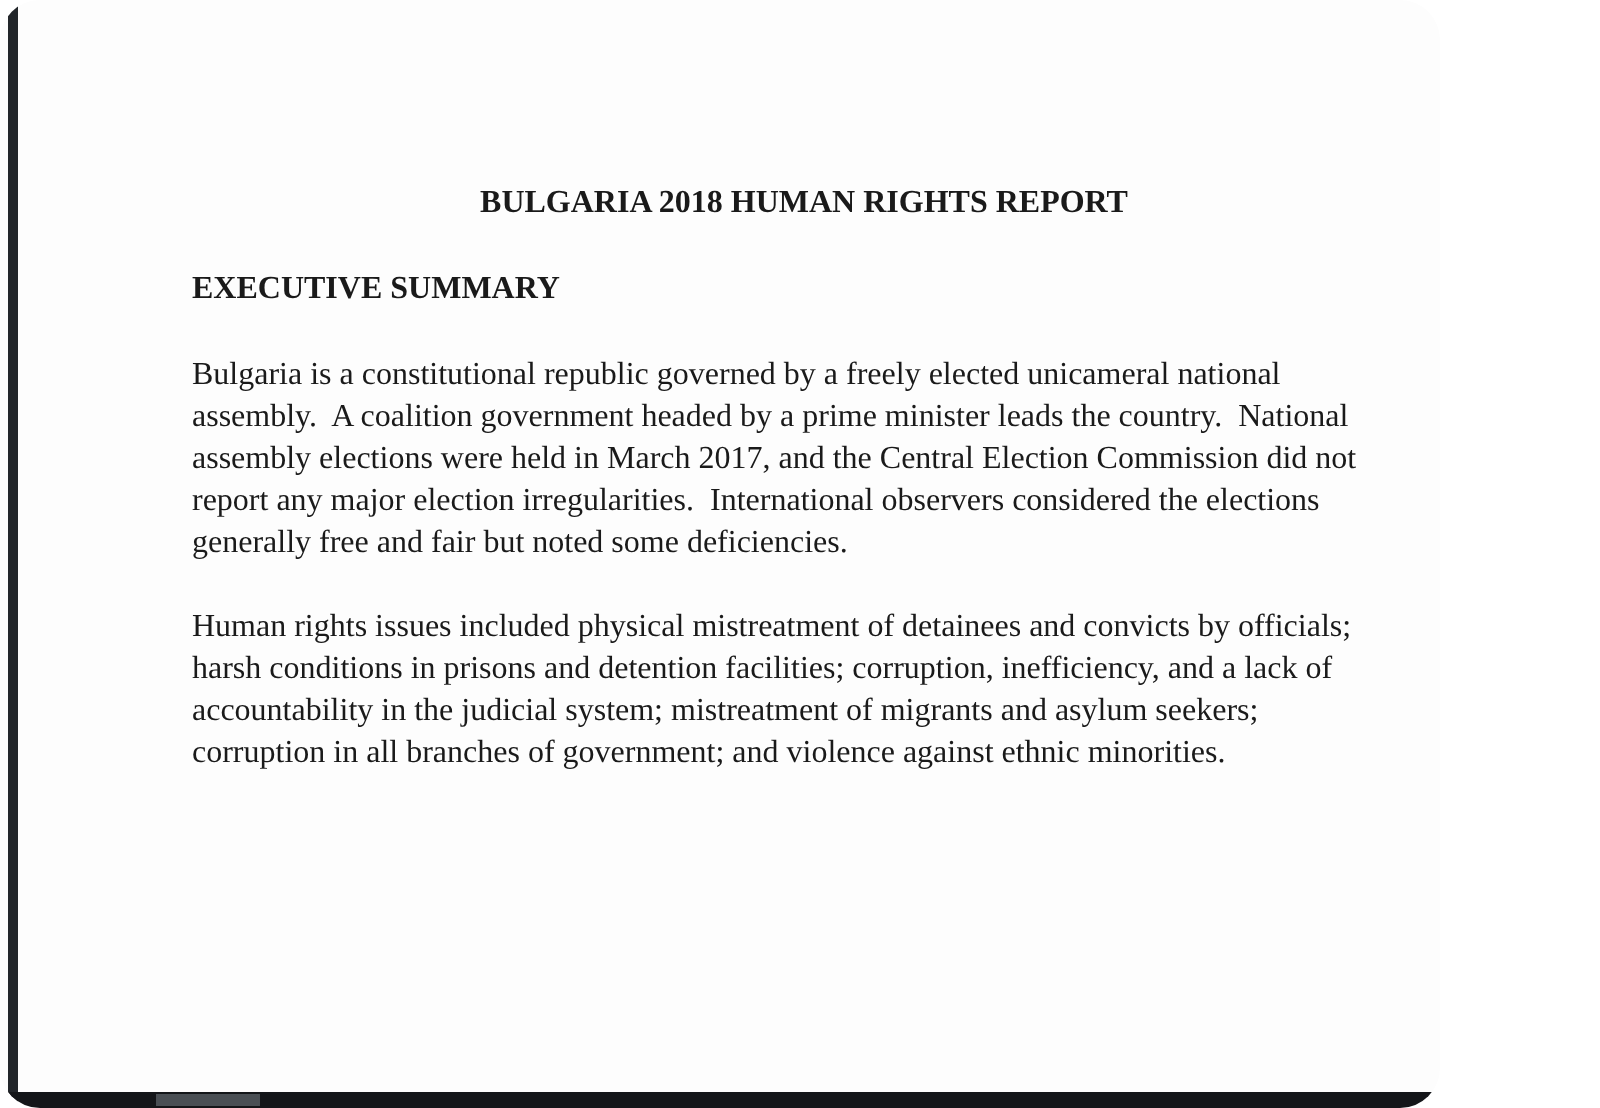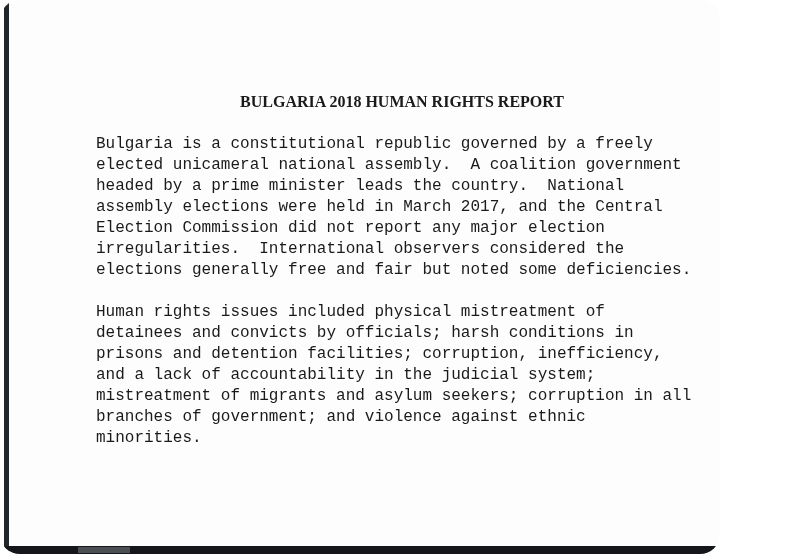--- a/index.html
+++ b/index.html
@@ -41,21 +41,21 @@
     margin: 91px 0 0 0;
     font-weight: bold;
     text-align: center;
     white-space: pre-wrap;
   }
   .doc-heading {
     margin: 22px 0 0 0;
     font-weight: bold;
     white-space: pre-wrap;
   }
-  .para { margin: 22px 12px 0 0; white-space: pre-wrap; font-family: Liberation Mono, monospace; }
+  .para { margin: 22px 12px 0 0; white-space: pre-wrap; }
   .para.tight { margin-top: 21px; }
   .sel-space {
     display: inline-block;
     width: 6px;
     height: 19px;
     vertical-align: -4px;
     overflow: hidden;
   }
   .watermark {
     position: absolute;
@@ -70,20 +70,21 @@
 </style>
 </head>
 <body>
 
 <div class="screen">
 
   <div class="left-edge-strip" style="background: rgb(34, 38, 42);"></div>
 
   <div class="doc">
     <div class="doc-title">BULGARIA 2018 HUMAN RIGHTS REPORT</div>
+    <div class="doc-heading">EXECUTIVE SUMMARY</div>
 
     <div class="para">Bulgaria is a constitutional republic governed by a freely elected unicameral national assembly.  A coalition government headed by a prime minister leads the country.  National assembly elections were held in March 2017, and the Central Election Commission did not report any major election irregularities.  International observers considered the elections generally free and fair but noted some deficiencies.</div>
 
 
     <div class="para tight">Human rights issues included physical mistreatment of detainees and convicts by officials; harsh conditions in prisons and detention facilities; corruption, inefficiency, and a lack of accountability in the judicial system; mistreatment of migrants and asylum seekers; corruption in all branches of government; and violence against ethnic minorities.</div>
 
   </div>
 
   <div class="watermark">
     <div class="wm-line1" style="color: rgb(165, 164, 162);">Актив</div>

